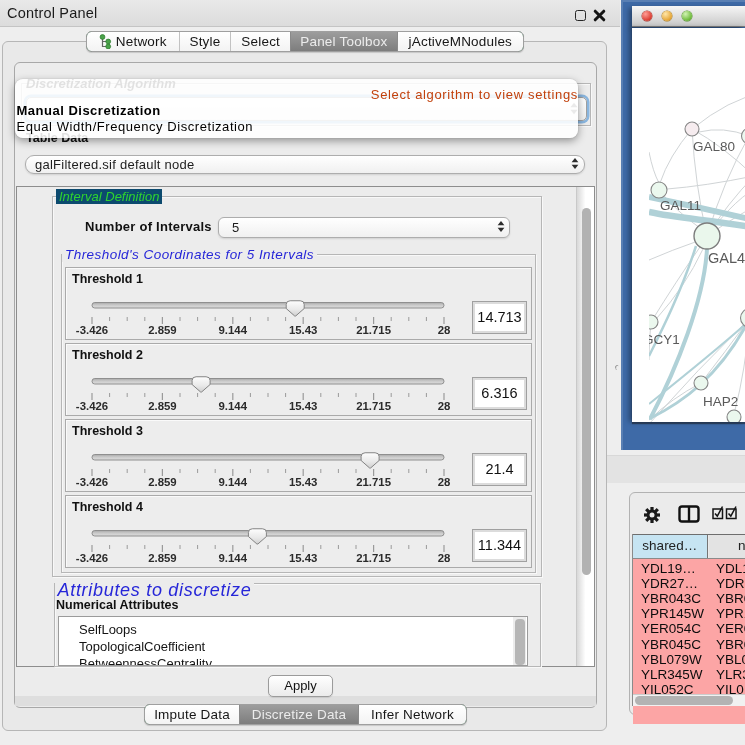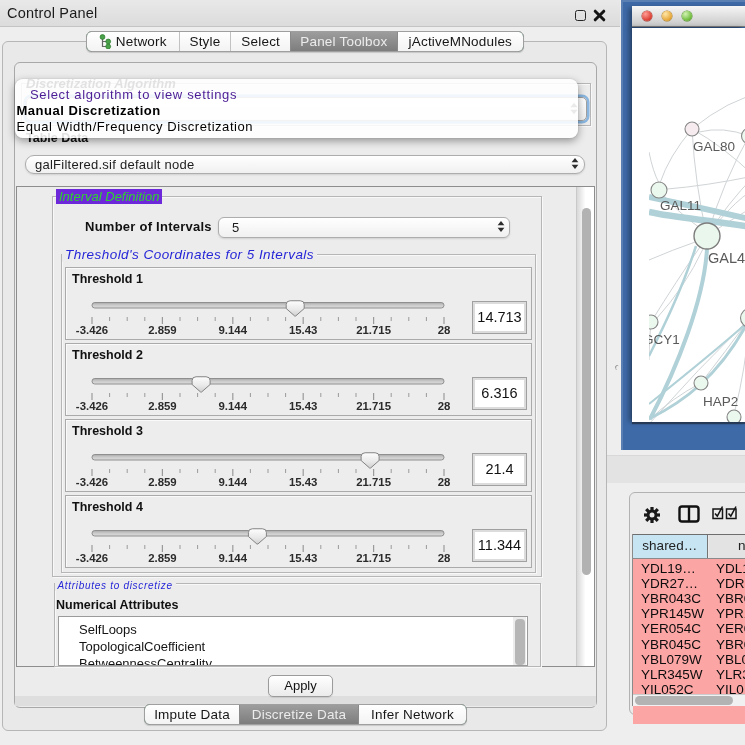--- a/index.html
+++ b/index.html
@@ -36,21 +36,21 @@
 #tpbar span { position:absolute; left:27px; top:6px; font-size:13.5px; color:#1b1b1b;margin-top:44px; }
 #tablepanel { left:629px; top:492px; width:130px; height:223px; background:#ebebeb; border:1px solid #b2b2b2; border-radius:6px; }
 #tphead { left:633px; top:534px; width:112px; height:24.5px; border-top:1.5px solid #6e6e6e; border-bottom:1px solid #8a8a8a; }
 #thc1 { position:absolute; left:0; top:0; width:74.5px; height:23px; background:#c6e4f2; border-right:1.5px solid #757575; font-size:13.5px; color:#222; text-align:center; line-height:21.5px; }
 #thc2 { position:absolute; left:76px; top:0; width:36px; height:23px; background:#e3e3e3; font-size:13.5px; color:#222; padding-left:29px; line-height:21.5px; }
 #tprows { left:633px; top:558.5px; width:112px; height:165px; background:#fca5a5; overflow:hidden; }
 .trow { position:absolute; font-size:13.5px; color:#0d0d0d; white-space:nowrap; }
 #hsb { left:633px; top:694px; width:112px; height:12px; background:#f1f1f1; border-top:1px solid #cccccc; }
 #hsbthumb { left:634.5px; top:695.5px; width:98px; height:9px; background:#b3b3b3; border-radius:4.5px; }
 #popup { left:15px; top:79px; width:563px; height:58.5px; background:rgba(255,255,255,0.87); border-radius:8px; box-shadow:0 3px 9px rgba(0,0,0,0.38), 0 0 1px rgba(0,0,0,0.25); z-index:50; }
-#popup .i1 { position:absolute; top:8px; width:100%; text-align:left; font-size:13px; letter-spacing:0.65px; color:#4c1d95;margin-left:15px; }
+#popup .i1 { position:absolute; top:8px; width:100%; text-align:right; font-size:13px; letter-spacing:0.65px; color:#c2410c; }
 #popup .i2 { position:absolute; top:24px; left:1.5px; font-size:13px; letter-spacing:0.5px; font-weight:bold; color:#000; }
 #popup .i3 { position:absolute; top:40px; left:1.5px; font-size:13px; letter-spacing:0.55px; color:#000; }
 </style></head>
 <body>
 <div class="abs" id="titlebar">
     <span>Control Panel</span>
   </div>
 <div class="abs" style="left:575px;top:10px;width:11px;height:11px;border:1.5px solid #262626;border-radius:2.5px"></div>
 <svg class="abs" style="left:592px;top:8px" width="15" height="15">
     <path d="M3.2,3.2 L11.8,11.8 M11.8,3.2 L3.2,11.8" stroke="#141414" stroke-width="3" stroke-linecap="round"></path>
@@ -76,21 +76,21 @@
     <div class="u"></div>
     <div class="d"></div>
   </div>
 
 <div class="abs" id="scrollpane"></div>
 <div class="abs" id="sbtrack"></div>
 <div class="abs" id="sbthumb"></div>
 
 
 <div class="etch" style="left:52px;top:196px;width:490px;height:381px"></div>
-<div class="gtitle" style="left:56px;top:189px;color:#2fd32f;background:#6d28d9">Interval Definition</div>
+<div class="gtitle" style="left:56px;top:189px;color:#2fd32f;background:#0c4a6e">Interval Definition</div>
 <div class="abs" style="left:85px;top:219px;font-size:13px;letter-spacing:0.25px;font-weight:bold;color:#111">Number of Intervals</div>
 <div class="combo" style="left:218px;top:217px;width:292px;height:21px;border-radius:6px"></div>
 <div class="ctext" style="left:232px;top:220px">5</div>
 <div class="stepper" style="left:497px;top:220px;transform:scale(0.85)">
     <div class="u"></div>
     <div class="d"></div>
   </div>
 
 
 <div class="etch" style="left:61px;top:254px;width:475px;height:319px"></div>
@@ -265,21 +265,21 @@
       <text x="237.2" y="65.5" text-anchor="middle" font-size="11.4" font-weight="bold" fill="#2b2b2b">15.43</text>
       <text x="307.6" y="65.5" text-anchor="middle" font-size="11.4" font-weight="bold" fill="#2b2b2b">21.715</text>
       <text x="378.0" y="65.5" text-anchor="middle" font-size="11.4" font-weight="bold" fill="#2b2b2b">28</text>
 <path transform="translate(191.4,32)" d="M -9 4.5 Q -9 0.75 -5 0.75 L 5 0.75 Q 9 0.75 9 4.5 L 9 8.5 L 0.5 16 L -0.5 16 L -9 8.5 Z" fill="url(#thg)" stroke="#838383" stroke-width="1"></path>
 </svg>
 <div class="vbox">11.344</div>
 </div>
 
 
 <div class="etch" style="left:54px;top:583px;width:487px;height:84px"></div>
-<div class="gtitle" style="left:54.5px;top:579.5px;color:#2626d8;background:#ececec;font-size:10px;letter-spacing:0.7px">Attributes to discretize</div>
+<div class="gtitle" style="left:54.5px;top:579.5px;color:#2626d8;background:#ececec;font-size:18px;letter-spacing:0.7px">Attributes to discretize</div>
 <div class="abs" style="left:56px;top:598px;font-size:12.5px;font-weight:bold;color:#111">Numerical Attributes</div>
 <div class="abs" style="left:58px;top:616px;width:470px;height:50px;background:#fff;border:1px solid #9b9b9b;overflow:hidden">
 <div class="litem" style="top:5px">SelfLoops</div>
 <div class="litem" style="top:22px">TopologicalCoefficient</div>
 <div class="litem" style="top:39px">BetweennessCentrality</div>
 <div style="position:absolute;right:1px;top:0;width:13px;height:50px;background:#ececec"></div>
 <div style="position:absolute;right:2.5px;top:2px;width:10px;height:46px;background:#b6b6b6;border-radius:4px"></div>
 </div>
 <div class="abs" id="applybtn">Apply</div>
 

